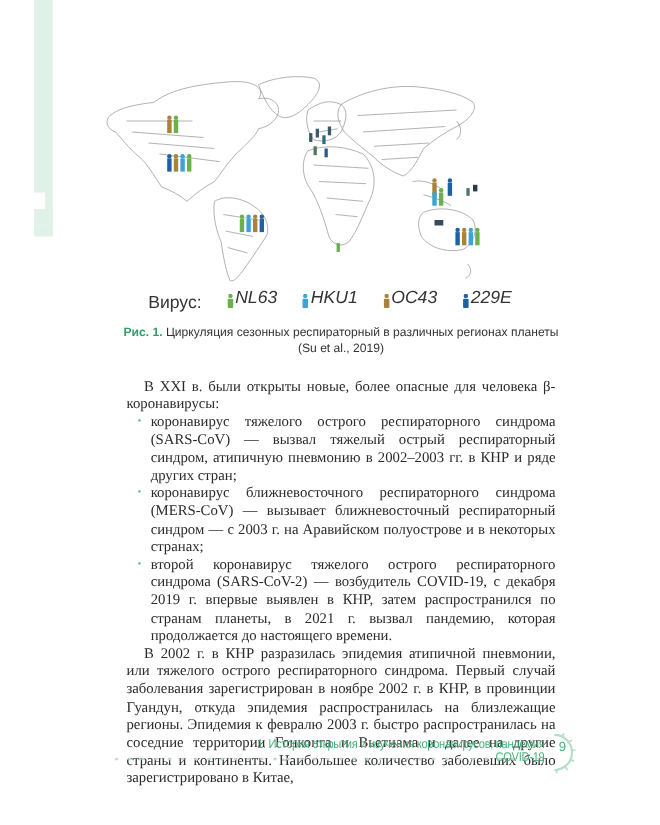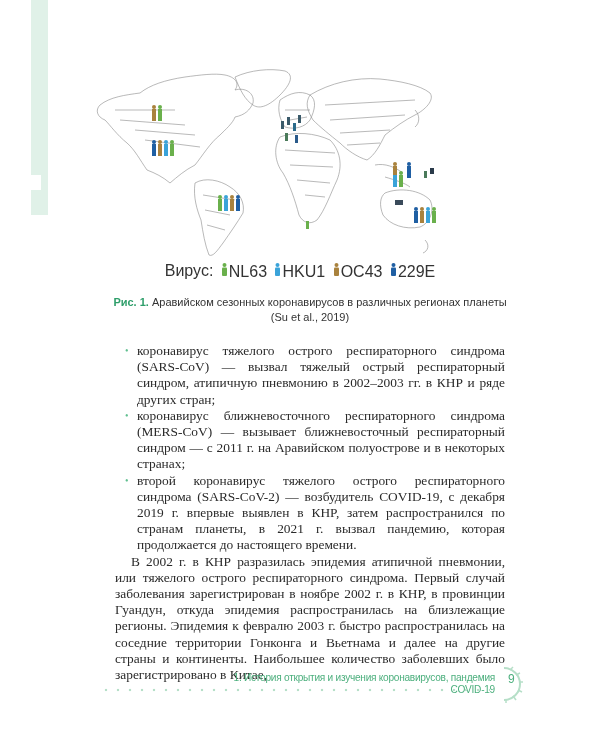--- a/index.html
+++ b/index.html
@@ -2,21 +2,21 @@
 <html><head>
 <meta charset="utf-8">
 <style>
   html, body { margin:0; padding:0; }
   body { width:600px; height:750px; background:#ffffff; position:relative; overflow:hidden; font-family:"Liberation Serif", serif; color:#2a2a2a; }
   .side-bar { position:absolute; left:31px; top:0; width:17px; height:215px; background:#e0f1e8; }
   .side-notch { position:absolute; left:31px; top:175px; width:10px; height:30px; background:#ffffff; }
   .side-notch2 { position:absolute; left:31px; top:190px; width:17px; height:15px; background:#e0f1e8; }
   .map { position:absolute; left:85px; top:65px; width:355px; height:195px; }
   .legend { position:absolute; top:262px; left:0; width:600px; text-align:center; font-family:"Liberation Sans", sans-serif; font-size:16px; color:#333; }
-  .legend span.item { display:inline-flex; align-items:flex-start; margin-left:3px; }
+  .legend span.item { display:inline-flex; align-items:flex-end; margin-left:18px;font-style:italic; }
   .legend svg { margin-right:1px; }
   .caption { position:absolute; top:295px; left:100px; width:420px; text-align:center; font-family:"Liberation Sans", sans-serif; font-size:11px; line-height:15px; color:#333; }
   .caption .fig { color:#2e9e6a; font-weight:bold; }
   .body-text { position:absolute; top:343px; left:115px; width:390px; font-size:13.4px; line-height:16.2px; text-align:justify; color:#2a2a2a; }
   .body-text p { margin:0; }
   .body-text p.indent { text-indent:16px; }
   .body-text ul { list-style:none; margin:0; padding:0 0 0 22px; }
   .body-text li { position:relative; margin:0; }
   .body-text li .bullet { position:absolute; left:-12px; top:0; color:#5fbf8f; font-size:10px; }
   .footer-title { position:absolute; top:671px; left:170px; width:325px; text-align:right; font-family:"Liberation Sans", sans-serif; font-size:11.5px; color:#4caf7d; letter-spacing:-0.3px; transform:scaleX(0.88); transform-origin:right; }
@@ -152,28 +152,29 @@
   <span class="item">
     <svg width="7" height="13" viewBox="0 0 7 13">
         <circle cx="3.5" cy="2" r="2" fill="#1f5fa3"></circle>
         <rect x="1" y="4.5" width="5" height="8.5" rx="1" fill="#1f5fa3"></rect>
       </svg>
     <span>229E</span>
   </span>
 </div>
 
 <div class="caption">
-  <span class="fig">Рис. 1.</span><span> Аравийском сезонных коронавирусов в различных регионах планеты</span><br>
+  <span class="fig">Рис. 1.</span><span> Циркуляция сезонных респираторный в различных регионах планеты</span><br>
   <span>(Su et al., 2019)</span>
 </div>
 
 <div class="body-text">
+  <p class="indent">В XXI в. были открыты новые, более опасные для человека β-коронавирусы:</p>
   <ul>
     <li><span class="bullet">•</span><span>коронавирус тяжелого острого респираторного синдрома (SARS-CoV) — вызвал тяжелый острый респираторный синдром, атипичную пневмонию в 2002–2003 гг. в КНР и ряде других стран;</span></li>
-    <li><span class="bullet">•</span><span>коронавирус ближневосточного респираторного синдрома (MERS-CoV) — вызывает ближневосточный респираторный синдром — с 2011 г. на Аравийском полуострове и в некоторых странах;</span></li>
+    <li><span class="bullet">•</span><span>коронавирус ближневосточного респираторного синдрома (MERS-CoV) — вызывает ближневосточный респираторный синдром — с 2003 г. на Аравийском полуострове и в некоторых странах;</span></li>
     <li><span class="bullet">•</span><span>второй коронавирус тяжелого острого респираторного синдрома (SARS-CoV-2) — возбудитель COVID-19, с декабря 2019 г. впервые выявлен в КНР, затем распространился по странам планеты, в 2021 г. вызвал пандемию, которая продолжается до настоящего времени.</span></li>
   </ul>
   <p class="indent">В 2002 г. в КНР разразилась эпидемия атипичной пневмонии, или тяжелого острого респираторного синдрома. Первый случай заболевания зарегистрирован в ноябре 2002 г. в КНР, в провинции Гуандун, откуда эпидемия распространилась на близлежащие регионы. Эпидемия к февралю 2003 г. быстро распространилась на соседние территории Гонконга и Вьетнама и далее на другие страны и континенты. Наибольшее количество заболевших было зарегистрировано в Китае,</p>
 </div>
 
 <div class="footer-title">1. История открытия и изучения коронавирусов, пандемия COVID-19</div>
 <div class="footer-dots"></div>
 <div class="page-num-wrap">
   <svg width="40" height="40" viewBox="0 0 40 40">
     <path d="M14,4 A16,16 0 0 1 14,36" fill="none" stroke="#b6dfc8" stroke-width="2"></path>

